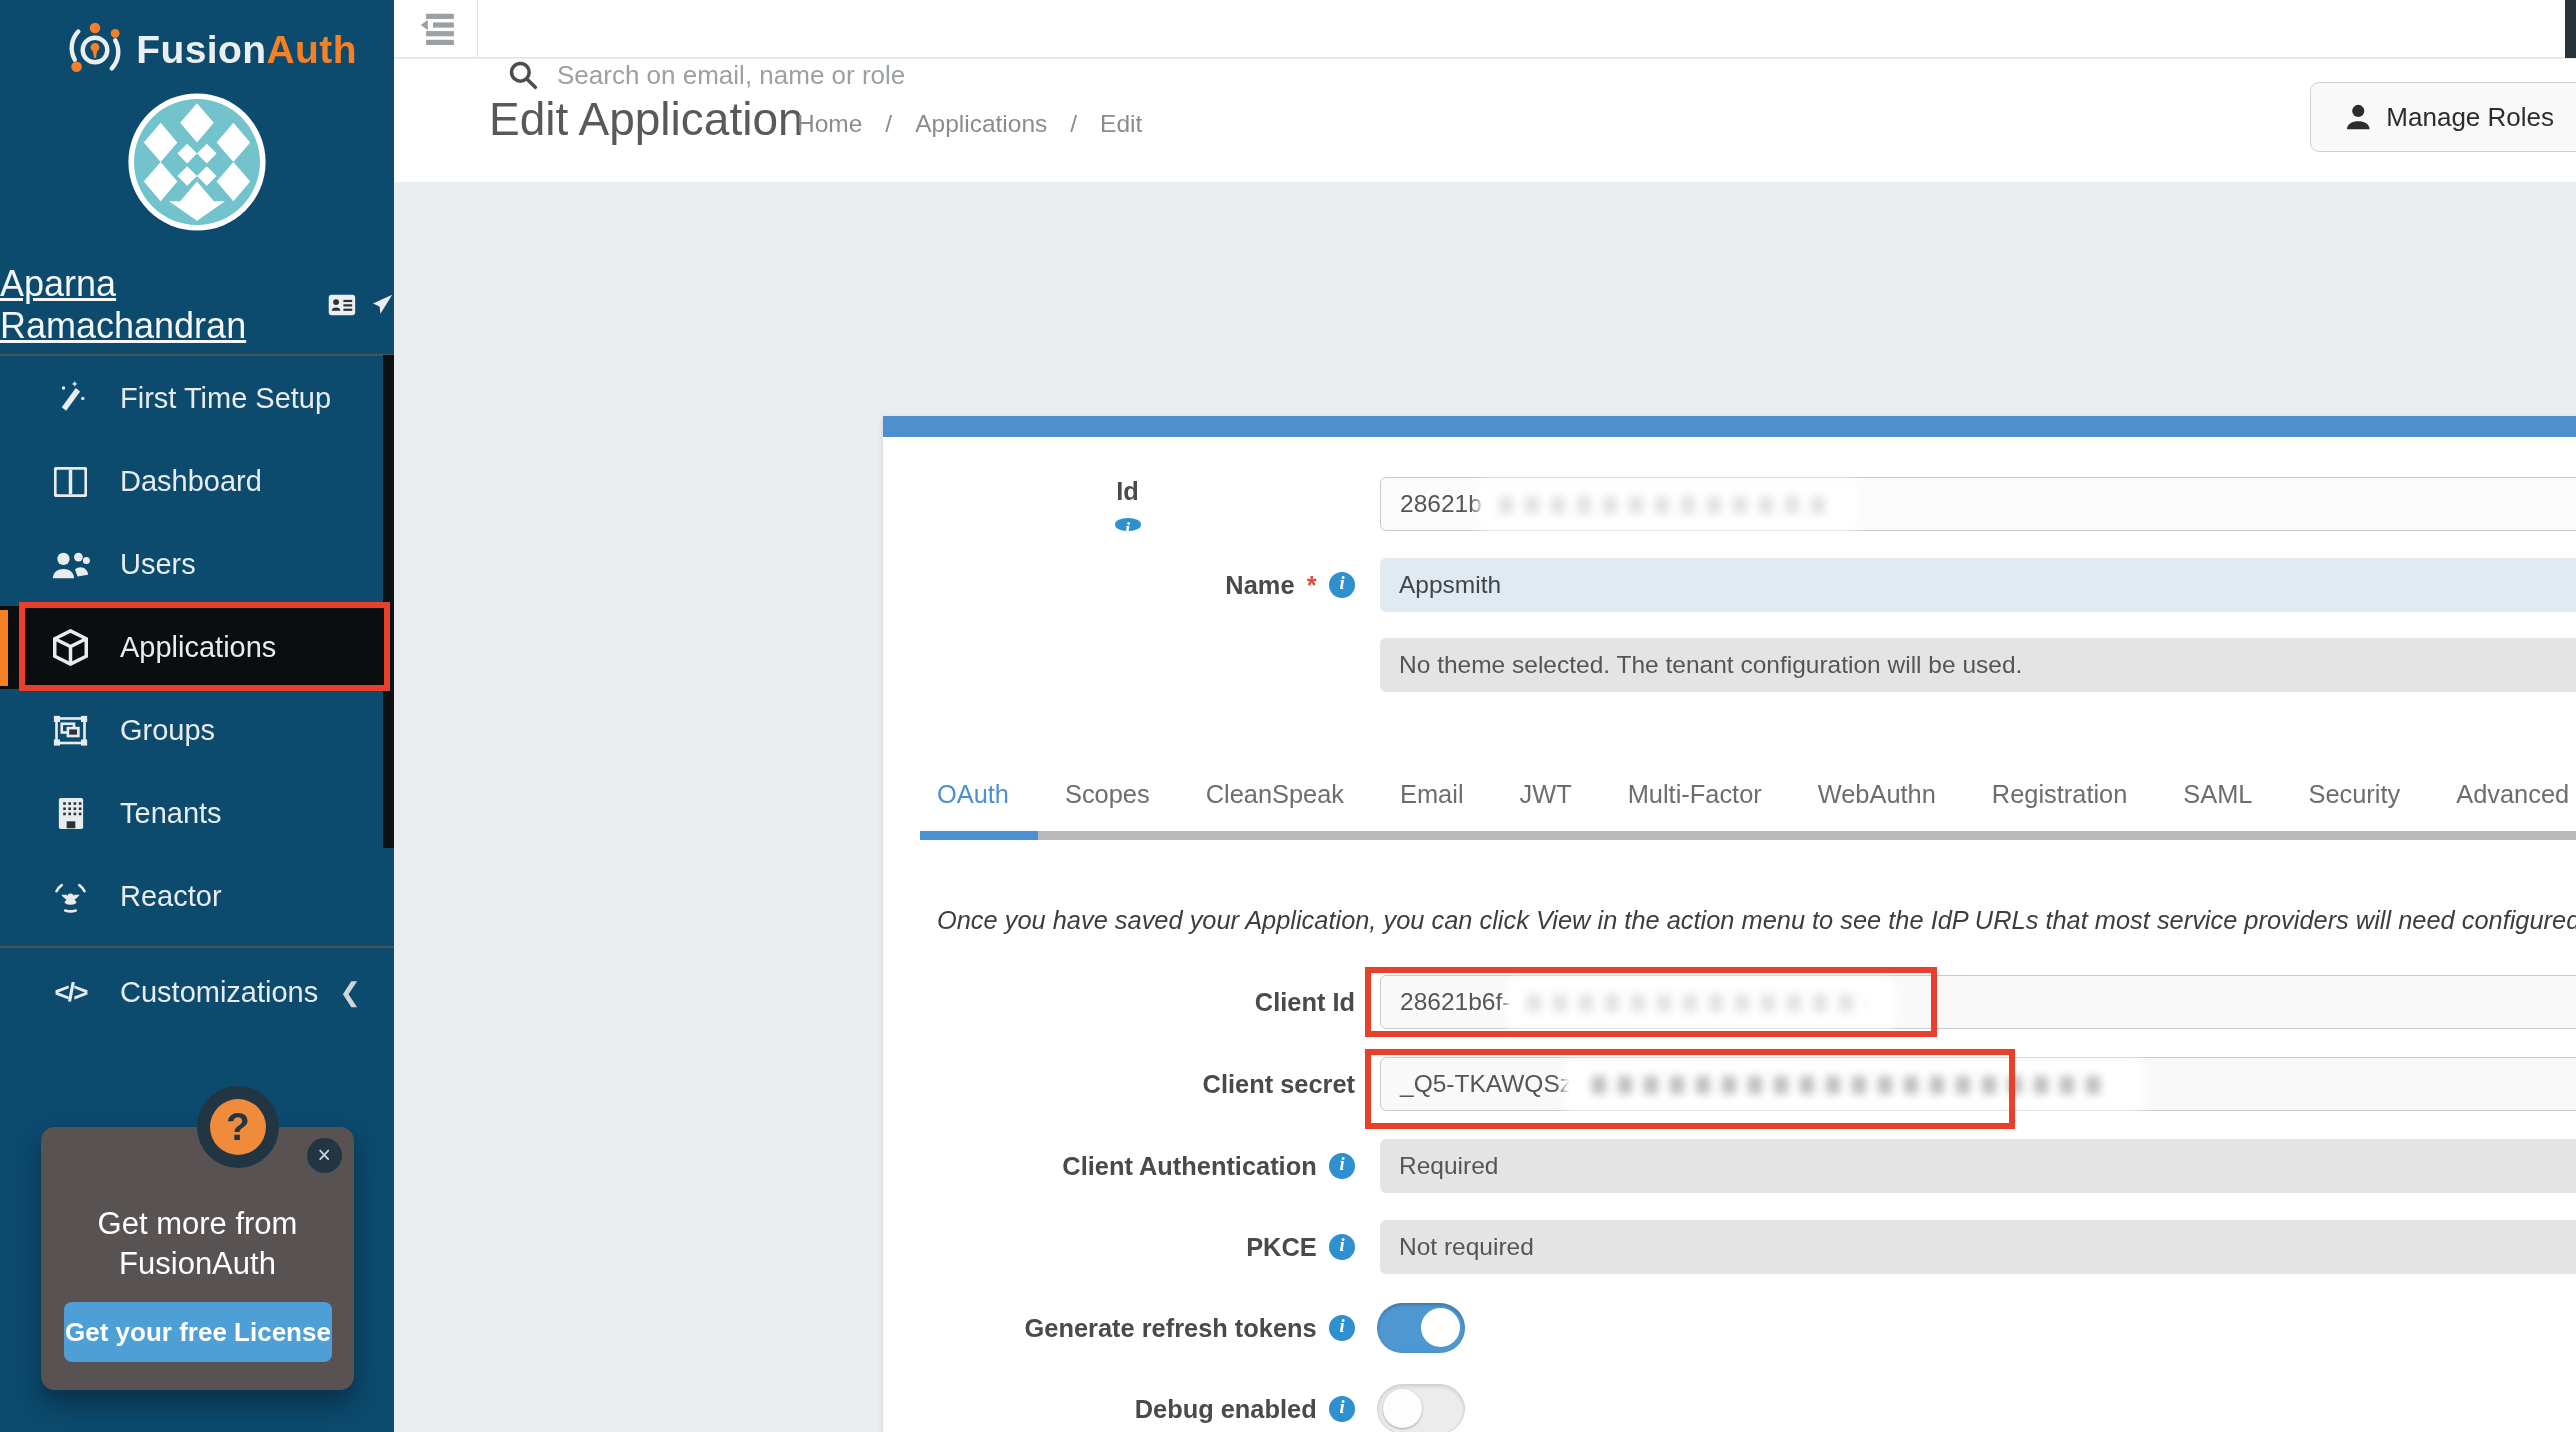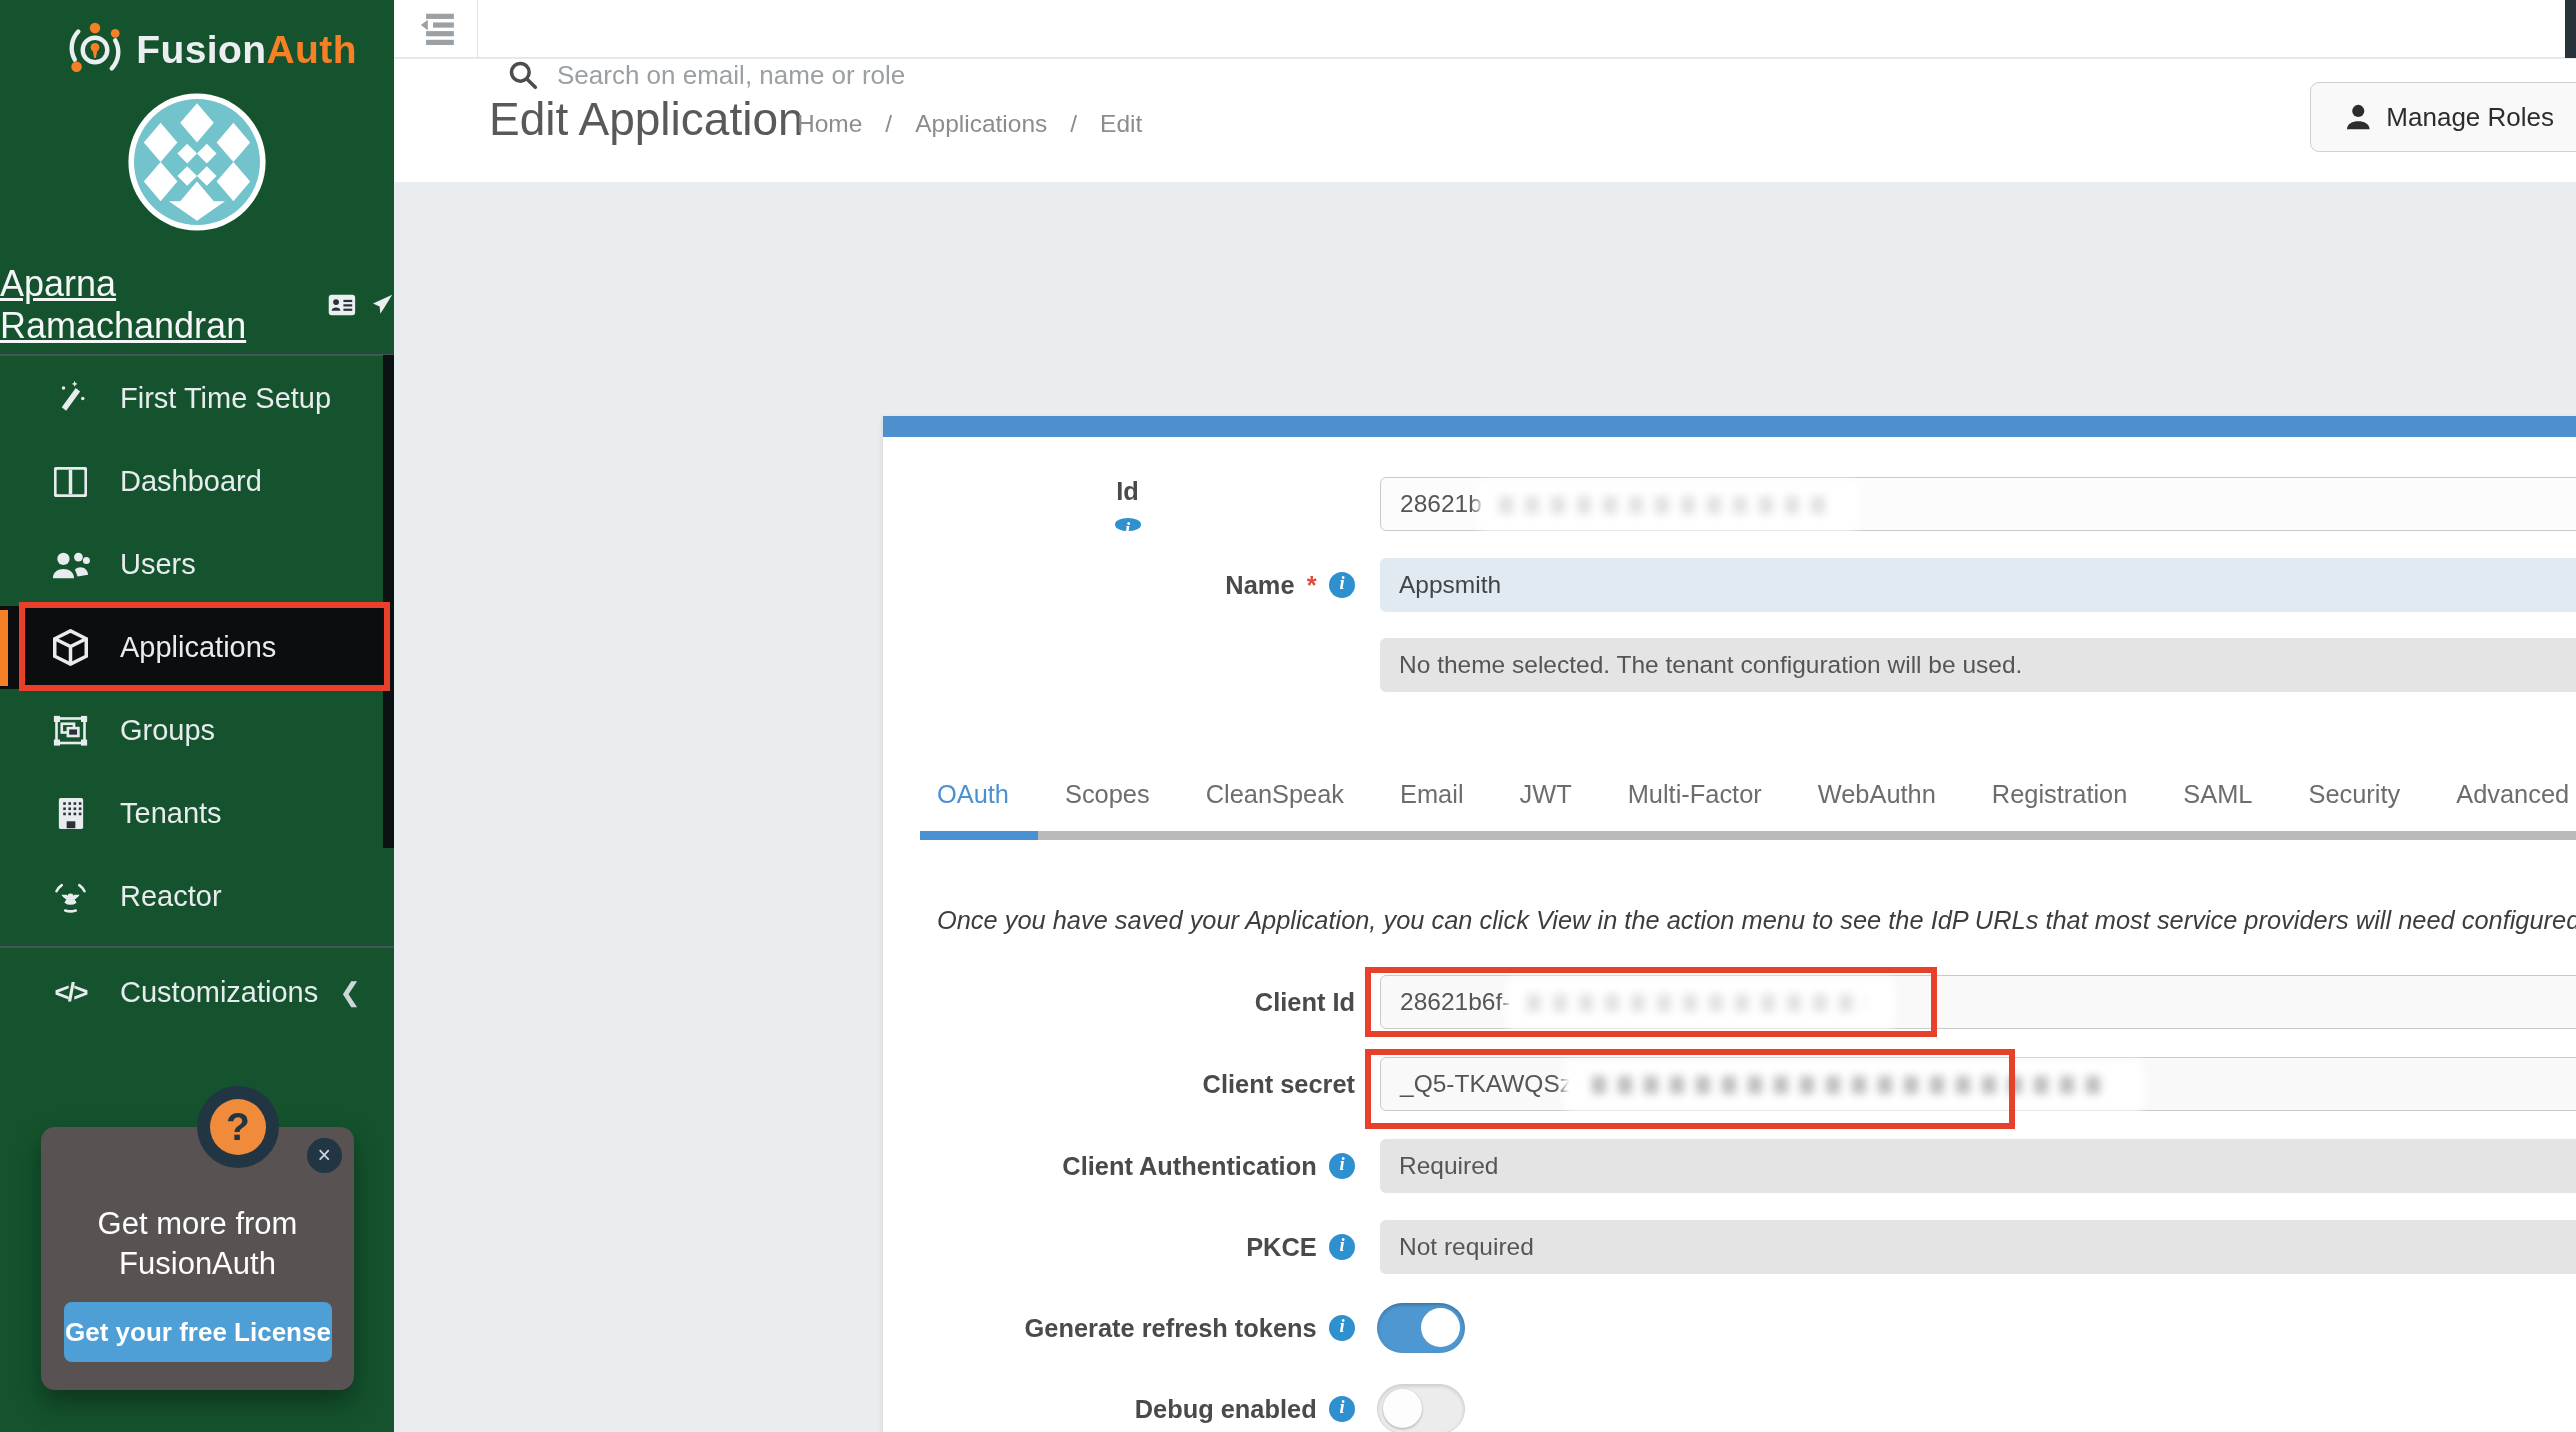--- a/index.html
+++ b/index.html
@@ -1,21 +1,21 @@
 <!DOCTYPE html>
 <html style="font-size:14px"><head>
 <meta charset="utf-8">
 <style>
   * { margin:0; padding:0; box-sizing:border-box; }
   html,body { width:2576px; height:1432px; overflow:hidden; }
   body { font-family:"Liberation Sans", sans-serif; background:#e9edf0; }
   #app { position:absolute; inset:0; width:2576px; height:1432px; }
 
   
-  .sidebar { position:absolute; left:0; top:0; width:394px; height:1432px; background:#14532d; color:#fff; z-index:5; }
+  .sidebar { position:absolute; left:0; top:0; width:394px; height:1432px; background:#0c4a6e; color:#fff; z-index:5; }
   .logo { position:absolute; left:66px; top:12.3px; height:75px; display:flex; align-items:center; gap:12.3px; cursor:pointer; }
   .logo-text { font-size:39px; font-weight:700; letter-spacing:0.4px; }
   .logo-text .t1 { color:#eceff1; }
   .logo-text .t2 { color:#f58025; }
   .avatar { position:absolute; left:127px; top:92px; width:140px; height:140px; border-radius:50%; }
   .user-row { position:absolute; left:0; top:263px; width:394px; display:flex; align-items:center; justify-content:center; gap:14px; }
   .user-name { font-size:36px; color:#f4f6f7;text-decoration:underline; }
   .side-divider { position:absolute; left:0; width:394px; height:1.8px; background:#46535a; }
   .nav { position:absolute; left:0; top:357px; width:394px; }
   .nav-item { position:relative; height:83px; display:flex; align-items:center; gap:30px; padding-left:51px; font-size:29px; color:#e8ecee; cursor:pointer; }

